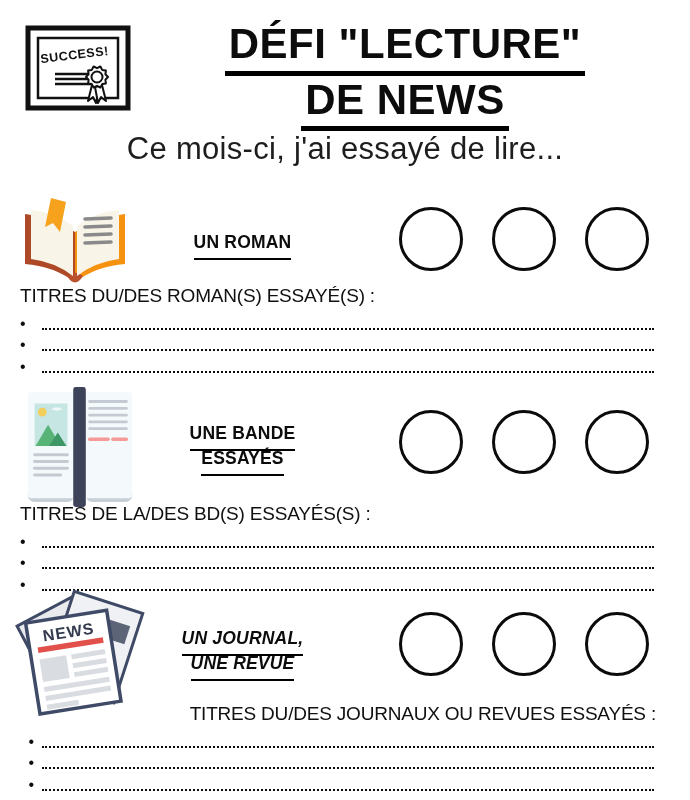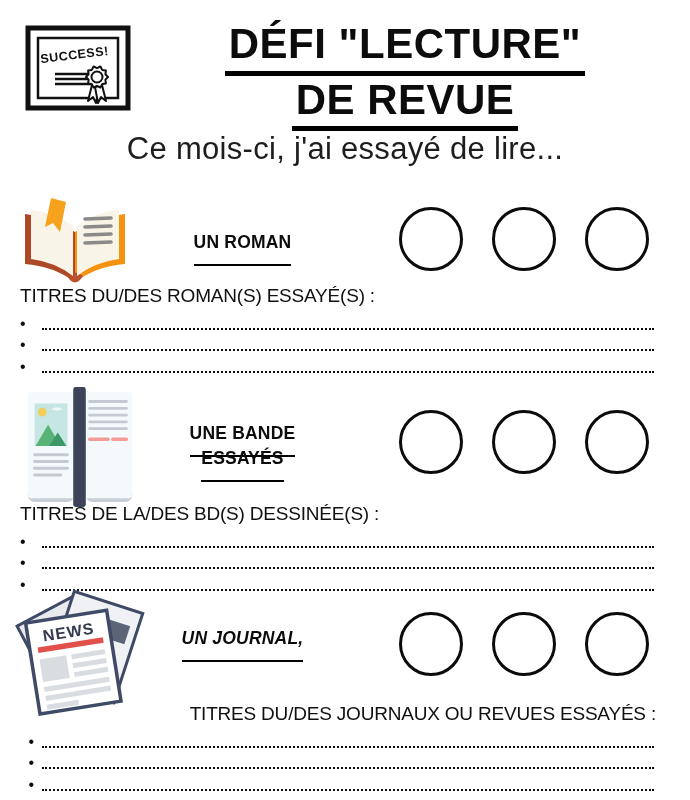--- a/index.html
+++ b/index.html
@@ -12,21 +12,21 @@
   .title-line{display:block;}
   .title-line span{display:inline-block;font-size:42px;font-weight:800;letter-spacing:.5px;
         border-bottom:5px solid #000;padding:0 4px 2px 4px;}
   .subtitle{position:absolute;left:0;top:131px;width:690px;text-align:center;
         font-size:31px;font-weight:400;color:#1d1d1d;letter-spacing:.3px;}
 
   
   .icon-box{position:absolute;}
   .sec-label{position:absolute;left:150px;width:185px;text-align:center;
         font-size:17.5px;font-weight:bold;letter-spacing:.2px;line-height:1.45;}
-  .sec-label span{border-bottom:2.5px solid #000;padding-bottom:12px;}
+  .sec-label span{border-bottom:2.5px solid #000;padding-bottom:6px;}
   .circles{position:absolute;display:flex;gap:29px;}
   .circle{width:64px;height:64px;border:3.5px solid #0b0b0b;border-radius:50%;background:#fff;box-sizing:border-box;}
 
   
   .titles-block{position:absolute;left:20px;width:636px;}
   .prompt{font-size:19px;color:#101010;letter-spacing:-.2px;}
   .titles-block ul{margin:5px 0 0 0;padding:0;list-style:none;}
   .titles-block li{display:flex;align-items:flex-end;height:21.5px;}
   .bullet{font-size:16px;line-height:1;width:14px;margin-bottom:2px;}
   .dotline{flex:1;border-bottom:2.5px dotted #0a0a0a;margin:0 2px 4px 8px;}
@@ -50,21 +50,21 @@
         <polygon points="67,60 63,76 68,72 71,78 74,62" fill="#fff" stroke="#111" stroke-width="2" stroke-linejoin="round"></polygon>
         <polygon points="77,60 81,76 76,72 73,78 70,62" fill="#fff" stroke="#111" stroke-width="2" stroke-linejoin="round"></polygon>
         <polygon fill="#fff" stroke="#111" stroke-width="2" stroke-linejoin="round" points="83,52 80.4,54.7 80.9,58.5 77.2,59.1 75.4,62.5 72,60.8 68.6,62.5 66.8,59.1 63.1,58.5 63.6,54.7 61,52 63.6,49.3 63.1,45.5 66.8,44.9 68.6,41.5 72,43.2 75.4,41.5 77.2,44.9 80.9,45.5 80.4,49.3"></polygon>
         <circle cx="72" cy="52" r="5.5" fill="#fff" stroke="#111" stroke-width="2"></circle>
       </g>
     </svg>
   </div>
 
   <div class="title-wrap">
     <span class="title-line"><span>DÉFI "LECTURE"</span></span>
-    <span class="title-line"><span>DE REVUE</span></span>
+    <span class="title-line"><span>DE NEWS</span></span>
   </div>
 
   <div class="subtitle">Ce mois-ci, j'ai essayé de lire...</div>
 
   <div class="icon-box" style="left:15px;top:192px;">
     <svg width="120" height="100" viewBox="0 0 120 100">
       <path d="M60,90 Q38,74 10,72 L10,22 Q36,24 60,40 Z" fill="#ad4927"></path>
       <path d="M60,90 Q82,74 110,72 L110,22 Q84,24 60,40 Z" fill="#f5920f"></path>
       <path d="M52,84 Q60,97 68,84 Q60,77 52,84 Z" fill="#b8512c"></path>
       <path d="M58,84 Q40,70 16,67 L16,18 Q40,20 58,34 Z" fill="#f9f4e8"></path>
@@ -136,21 +136,21 @@
   <div class="sec-label" style="top:421px;">
     <span>UNE BANDE</span><br>
     <span>ESSAYÉS</span>
   </div>
   <div class="circles" style="left:399px;top:410px;">
     <div class="circle"></div>
     <div class="circle"></div>
     <div class="circle"></div>
   </div>
   <div class="titles-block" style="top:503px;">
-    <div class="prompt">TITRES DE LA/DES BD(S) DESSINÉE(S) :</div>
+    <div class="prompt">TITRES DE LA/DES BD(S) ESSAYÉS(S) :</div>
     <ul>
       <li>
           <span class="bullet">•</span>
           <span class="dotline"></span>
         </li>
       <li>
           <span class="bullet">•</span>
           <span class="dotline"></span>
         </li>
       <li>
@@ -187,20 +187,21 @@
           <rect x="60" y="84" width="34" height="5"></rect>
           <rect x="28" y="94" width="66" height="5"></rect>
           <rect x="28" y="103" width="66" height="5"></rect>
           <rect x="28" y="112" width="32" height="5"></rect>
         </g>
       </g>
     </svg>
   </div>
   <div class="sec-label" style="top:626px;font-style:italic;">
     <span>UN JOURNAL,</span><br>
+    <span>UNE REVUE</span>
   </div>
   <div class="circles" style="left:399px;top:612px;">
     <div class="circle"></div>
     <div class="circle"></div>
     <div class="circle"></div>
   </div>
   <div class="titles-block" style="top:703px;text-align:right;">
     <div class="prompt">TITRES DU/DES JOURNAUX OU REVUES ESSAYÉS :</div>
     <ul>
       <li>

